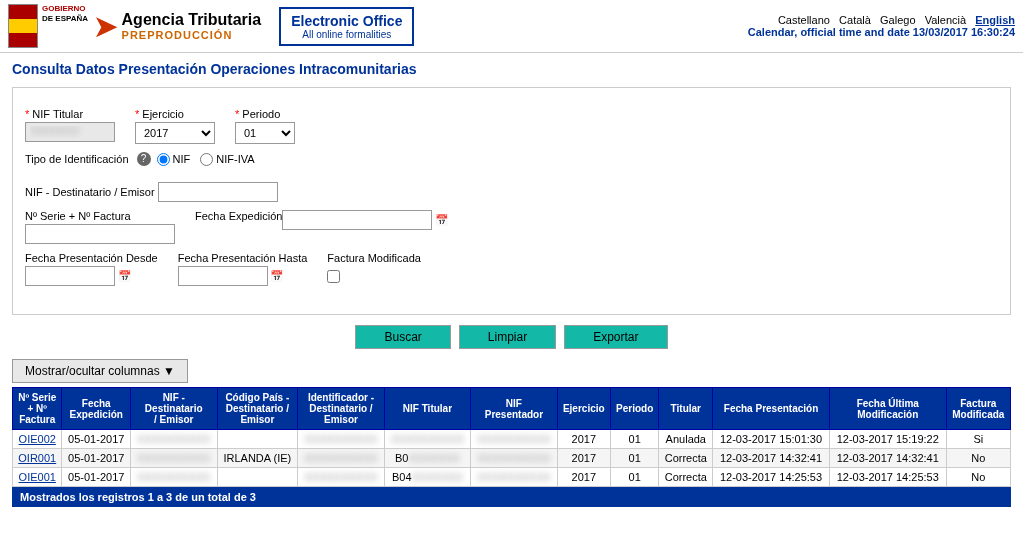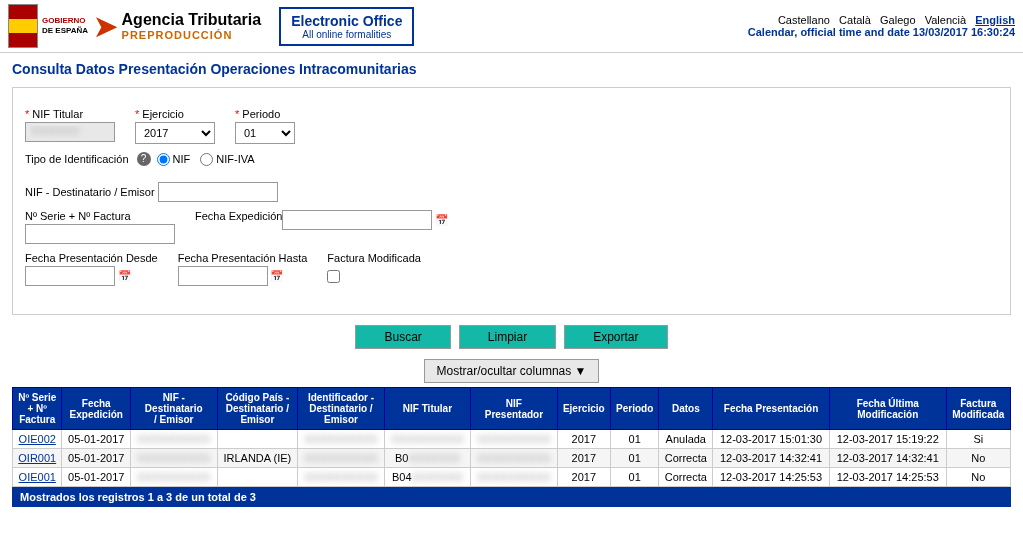--- a/index.html
+++ b/index.html
@@ -54,38 +54,38 @@
     .fecha-pres-row { display: flex; align-items: flex-start; gap: 20px; margin-bottom: 8px; }
     .fecha-pres-desde { display: flex; align-items: center; gap: 2px; }
     .fecha-pres-hasta { display: flex; align-items: center; gap: 2px; }
     .fecha-pres-input { width: 90px; }
     .factura-mod-group { display: flex; flex-direction: column; align-items: flex-start; }
 
     
     .buttons-row { display: flex; align-items: center; justify-content: center; gap: 8px; margin: 10px 0; }
     .btn { padding: 4px 28px; font-size: 12px; border: 1px solid #999; background: #14b8a6; cursor: pointer; }
     .btn-mostrar { padding: 4px 12px; font-size: 12px; border: 1px solid #999; background: #e8e8e8; cursor: pointer; }
-    .mostrar-row { display: flex; justify-content: center; margin-bottom: 4px; }
+    .mostrar-row { display: flex; justify-content: flex-start; margin-bottom: 4px; }
 
     
     .table-container { overflow-x: auto; }
     table { border-collapse: collapse; width: 100%; font-size: 11px; }
     thead tr { background: #003399; color: #fff; }
     thead th { padding: 4px 4px; text-align: center; border: 1px solid #0000aa; font-size: 10px; font-weight: bold; vertical-align: middle; }
     tbody tr { background: #fff; }
     tbody tr:nth-child(even) { background: #f5f5f5; }
     tbody td { padding: 3px 4px; border: 1px solid #ccc; text-align: center; font-size: 11px; }
     tbody td.link { color: #003399; text-decoration: underline; cursor: pointer; }
     .table-footer { background: #003399; color: #fff; padding: 4px 8px; font-size: 11px; font-weight: bold; margin-top: 0; }
 
     
     .at-chevron { color: #cc3300; font-size: 28px; font-weight: bold; margin-right: 4px; }
 
     
-    .gov-box { display: flex; align-items: center; margin-right: 6px; }
+    .gov-box { display: flex; align-items: flex-start; margin-right: 6px; }
     .gov-flag { width: 30px; height: 44px; background: linear-gradient(to bottom, #aa0000 33%, #ffcc00 34%, #ffcc00 66%, #aa0000 67%); border: 1px solid #888; margin-right: 4px; }
     .gov-text { font-size: 8px; font-weight: bold; color: #000; line-height: 1.2; }
     .gov-text .top { color: #aa0000; }
 
     .blurred { color: transparent; text-shadow: 0 0 6px #999; user-select: none; font-size: 11px; }
   </style>
 </head>
 <body>
 
 <div class="header">
@@ -234,21 +234,21 @@
         <tr>
           <th>Nº Serie<br>+ Nº<br>Factura</th>
           <th>Fecha<br>Expedición</th>
           <th>NIF -<br>Destinatario<br>/ Emisor</th>
           <th>Código País -<br>Destinatario /<br>Emisor</th>
           <th>Identificador -<br>Destinatario /<br>Emisor</th>
           <th>NIF Titular</th>
           <th>NIF<br>Presentador</th>
           <th>Ejercicio</th>
           <th>Periodo</th>
-          <th>Datos</th>
+          <th>Titular</th>
           <th>Fecha Presentación</th>
           <th>Fecha Última<br>Modificación</th>
           <th>Factura<br>Modificada</th>
         </tr>
       </thead>
       <tbody>
         <tr>
           <td class="link">OIE002</td>
           <td>05-01-2017</td>
           <td><span class="blurred">XXXXXXXXXX</span></td>

